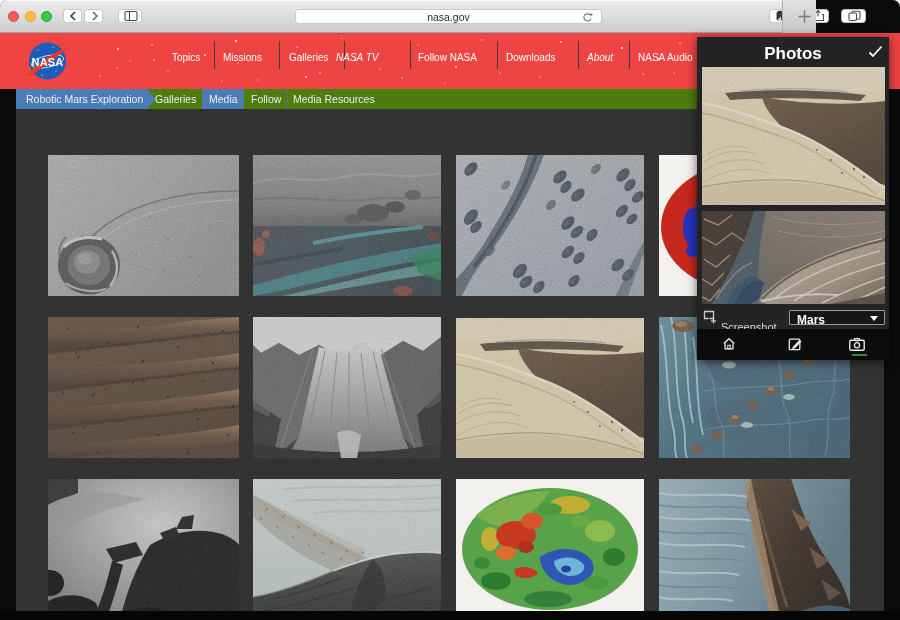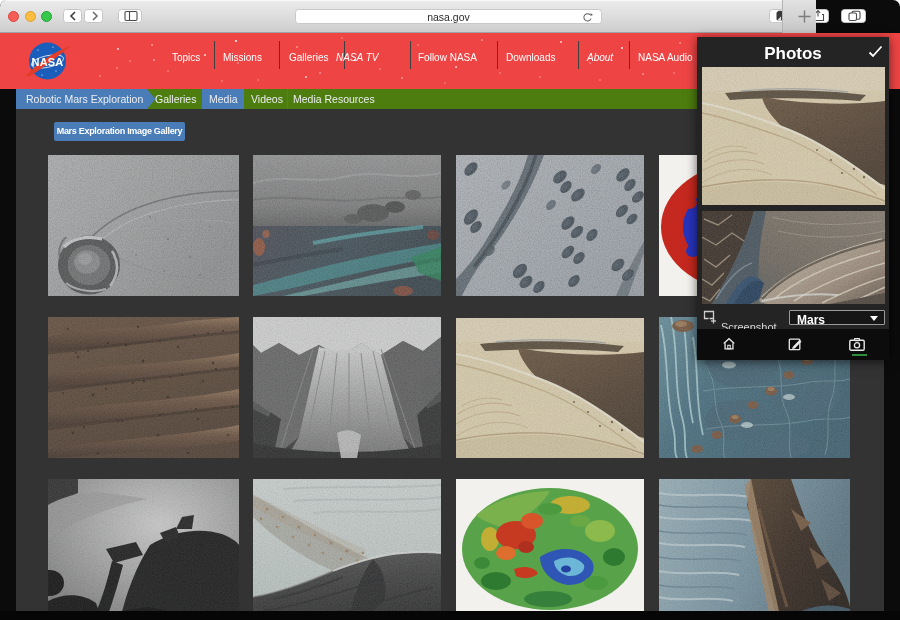--- a/index.html
+++ b/index.html
@@ -167,26 +167,25 @@
       <span class="navitem" style="left:638px;">NASA Audio</span>
     </div>
     <div id="subnav">
       <svg width="140" height="20" viewBox="0 0 140 20" style="position:absolute;left:0;top:0;">
         <path d="M0 0 H131 L139.5 10 L131 20 H0 Z" fill="#4a7cb8"></path>
       </svg>
       <span class="sub" style="left:10px;">Robotic Mars Exploration</span>
       <span class="sub" style="left:139px;">Galleries</span>
       <div style="position:absolute;left:186px;top:0;width:42px;height:20px;background:#4a7cb8;"></div>
       <span class="sub" style="left:193px;">Media</span>
-      <span class="sub" style="left:235px;">Videos</span>
+      <span class="sub" style="left:235px;">Follow</span>
       <div style="position:absolute;left:271px;top:0;width:1px;height:20px;background:#6a6b6f;"></div>
       <span class="sub" style="left:277px;">Media Resources</span>
     </div>
     <div id="content">
-      <div id="gallerybtn" style="top:13px;">Mars Exploration Image Gallery</div>
 
       <svg class="tile" style="left:32px;top:46px;" width="191" height="141" viewBox="0 0 191 141">
         <defs>
           <linearGradient id="g11" x1="0" y1="0" x2="1" y2="0.6">
             <stop offset="0" stop-color="#c0c0c0"></stop>
               <stop offset="0.55" stop-color="#aeaeae"></stop>
               <stop offset="1" stop-color="#9c9c9c"></stop>
           </linearGradient>
         </defs>
         <rect width="191" height="141" fill="url(#g11)"></rect>

